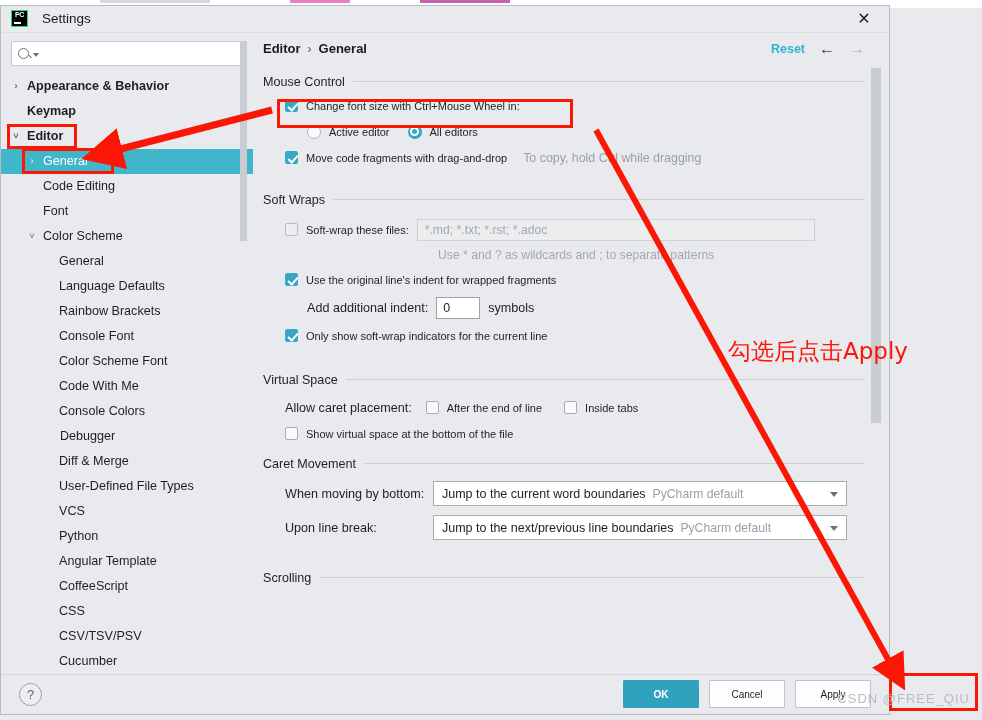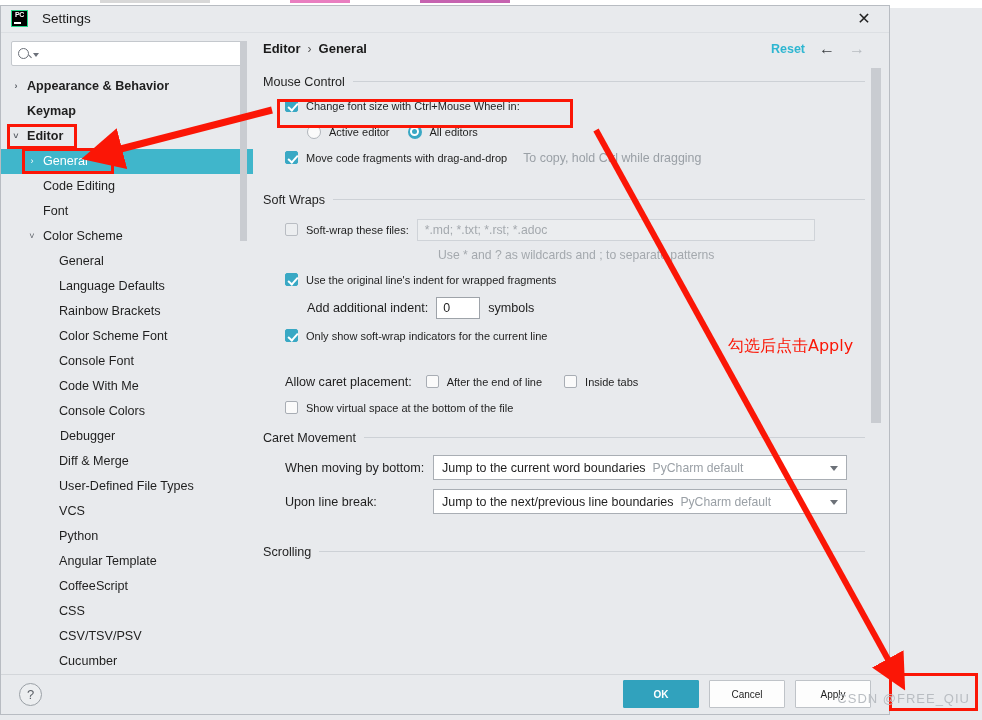--- a/index.html
+++ b/index.html
@@ -231,21 +231,21 @@
     border: 1px solid #bfc3c8; background: #fdfdfd; color: #1f1f1f;
     cursor: pointer; border-radius: 1px;
   }
   .btn.primary { background: #31a2bd; border-color: #31a2bd; color: #fff; font-weight: bold; }
 
   
   .anno-box {
     position: absolute; border: 3px solid #fb1606; pointer-events: none; z-index: 40;
   }
   .anno-text {
-    position: absolute; color: #fb1606; font-size: 16px; z-index: 40;
+    position: absolute; color: #fb1606; font-size: 23px; z-index: 40;
     font-family: "DejaVu Sans", sans-serif; white-space: nowrap;
   }
   svg.anno-svg {
     position: absolute; left: 0; top: 0; width: 982px; height: 720px;
     pointer-events: none; z-index: 39;
   }
   .watermark {
     position: absolute; right: 12px; bottom: 14px;
     font-size: 13px; color: #b9bdc2; letter-spacing: 1px; z-index: 45;
     font-family: "Liberation Sans", sans-serif;
@@ -319,25 +319,25 @@
             <div class="tree-row">
               <span class="chev none" style="margin-left: 40px;"></span>
               <span style="margin-left: 4px;">Language Defaults</span>
             </div>
             <div class="tree-row">
               <span class="chev none" style="margin-left: 40px;"></span>
               <span style="margin-left: 4px;">Rainbow Brackets</span>
             </div>
             <div class="tree-row">
               <span class="chev none" style="margin-left: 40px;"></span>
+              <span style="margin-left: 4px;">Console Font</span>
+            </div>
+            <div class="tree-row">
+              <span class="chev none" style="margin-left: 40px;"></span>
               <span style="margin-left: 4px;">Color Scheme Font</span>
-            </div>
-            <div class="tree-row">
-              <span class="chev none" style="margin-left: 40px;"></span>
-              <span style="margin-left: 4px;">Console Font</span>
             </div>
             <div class="tree-row">
               <span class="chev none" style="margin-left: 40px;"></span>
               <span style="margin-left: 4px;">Code With Me</span>
             </div>
             <div class="tree-row">
               <span class="chev none" style="margin-left: 40px;"></span>
               <span style="margin-left: 4px;">Console Colors</span>
             </div>
             <div class="tree-row">
@@ -452,20 +452,24 @@
               <span class="lbl">symbols</span>
             </div>
 
             <div class="row indent1">
               <span class="cb on"></span>
               <span class="cb-label">Only show soft-wrap indicators for the current line</span>
             </div>
           </div>
 
           <div class="group" style="margin-top:20px">
+            <div class="group-head">
+              <span class="group-title">Virtual Space</span>
+              <span class="group-rule"></span>
+            </div>
 
             <div class="row indent1" style="margin-top:4px">
               <span class="lbl">Allow caret placement:</span>
               <span class="cb off" style="margin-left:14px"></span>
               <span class="cb-label">After the end of line</span>
               <span class="cb off" style="margin-left:22px"></span>
               <span class="cb-label">Inside tabs</span>
             </div>
 
             <div class="row indent1">

